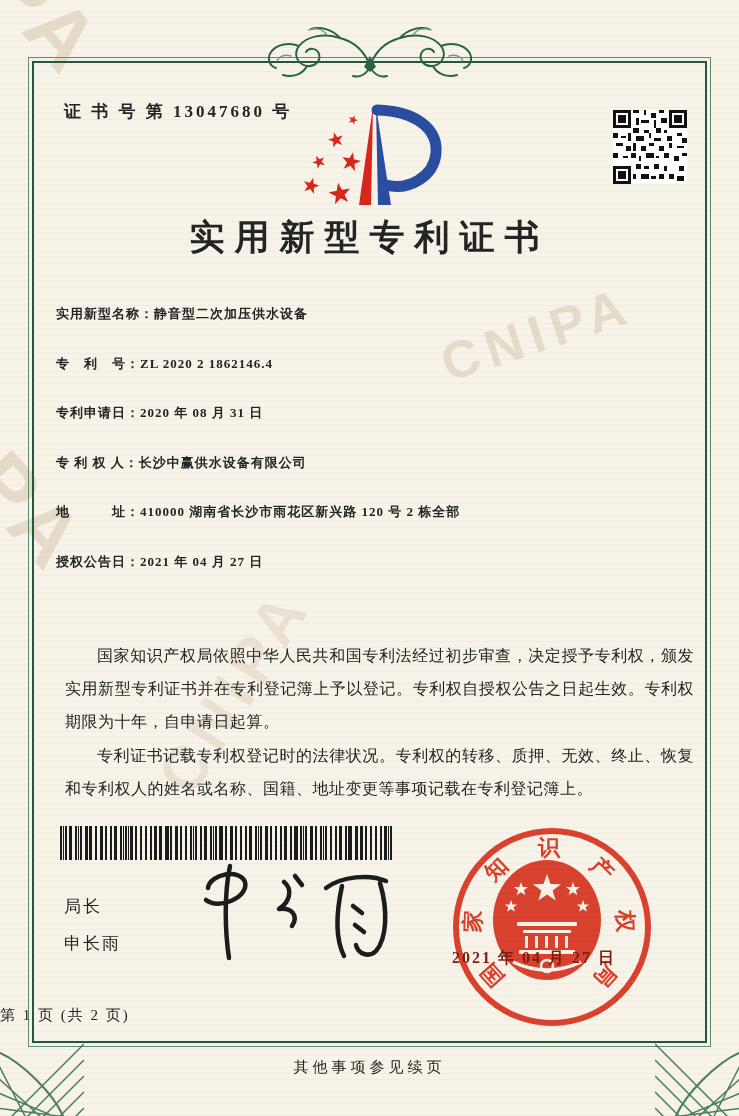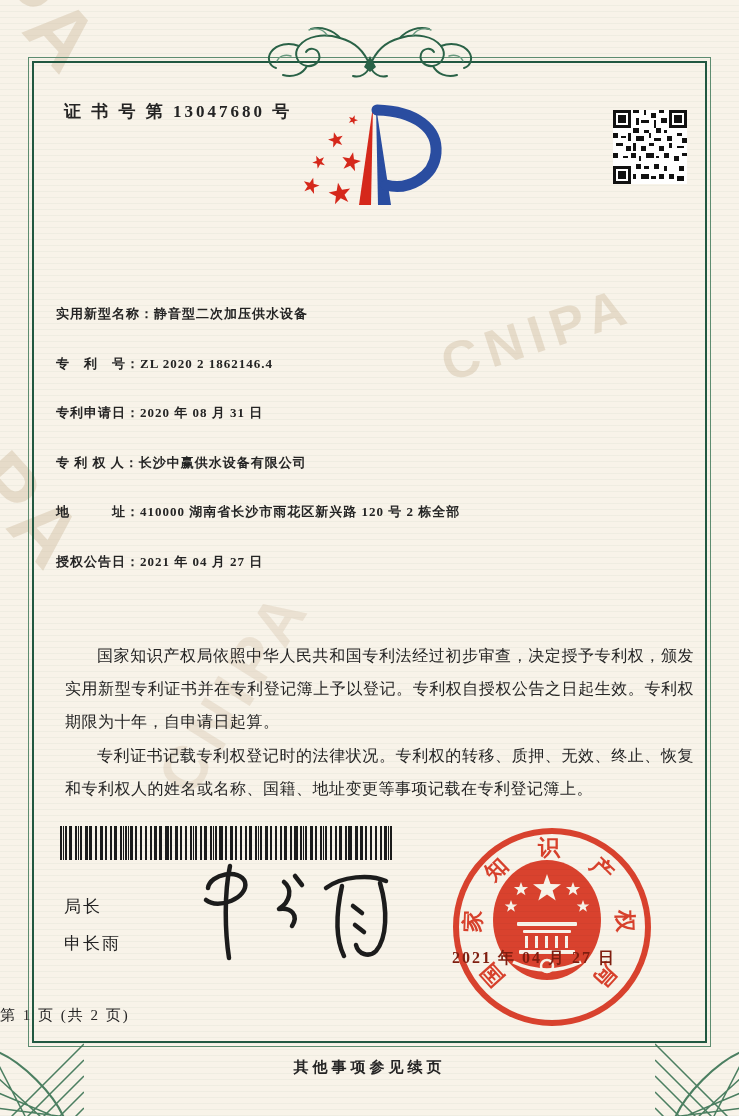--- a/index.html
+++ b/index.html
@@ -52,21 +52,21 @@
     mix-blend-mode:multiply;opacity:.93;}
   .seal-ring{position:absolute;left:6px;top:4px;width:186px;height:186px;
     border:6px solid #de3722;border-radius:50%;}
   .seal-char{position:absolute;left:102px;top:100px;width:24px;height:24px;margin:0;
     text-align:center;font-size:22px;font-weight:bold;color:#dc3520;
     font-family:"Liberation Sans","DejaVu Sans",sans-serif;line-height:24px;}
   .seal-emblem{position:absolute;left:44px;top:34px;}
   .seal-date{position:absolute;left:452px;top:948px;font-size:16px;font-weight:bold;
     color:#7f1e10;letter-spacing:2px;}
   .page-num{position:absolute;left:0;right:0;top:1006px;text-align:left;font-size:15px;letter-spacing:2px;}
-  .note{position:absolute;left:0;right:0;top:1058px;text-align:center;font-size:15px;letter-spacing:4px;font-weight:bold;}
+  .note{position:absolute;left:0;right:0;top:1058px;text-align:center;font-size:15px;letter-spacing:4px;}
 </style>
 </head>
 <body>
 
 <div class="page">
 
   <span class="wm wm1">PA</span>
   <span class="wm wm2">CNIPA</span>
   <span class="wm wm3">PA</span>
   <span class="wm wm4">CNIPA</span>
@@ -181,20 +181,21 @@
       <rect x="8" y="25" width="1" height="2"></rect>
         <rect x="11" y="25" width="3" height="2"></rect>
         <rect x="15" y="26" width="2" height="1"></rect>
       <rect x="18" y="25" width="2" height="2"></rect>
         <rect x="22" y="25" width="2" height="2"></rect>
         <rect x="25" y="26" width="3" height="2"></rect>
         <rect x="26" y="22" width="2" height="2"></rect>
     </g>
   </svg>
 
+  <div class="title">实用新型专利证书</div>
 
   <div class="fields">
     <div class="frow">
       <span class="flabel">实用新型名称：</span>
       <span class="fvalue">静音型二次加压供水设备</span>
     </div>
     <div class="frow">
       <span class="flabel">专　利　号：</span>
       <span class="fvalue">ZL 2020 2 1862146.4</span>
     </div>

